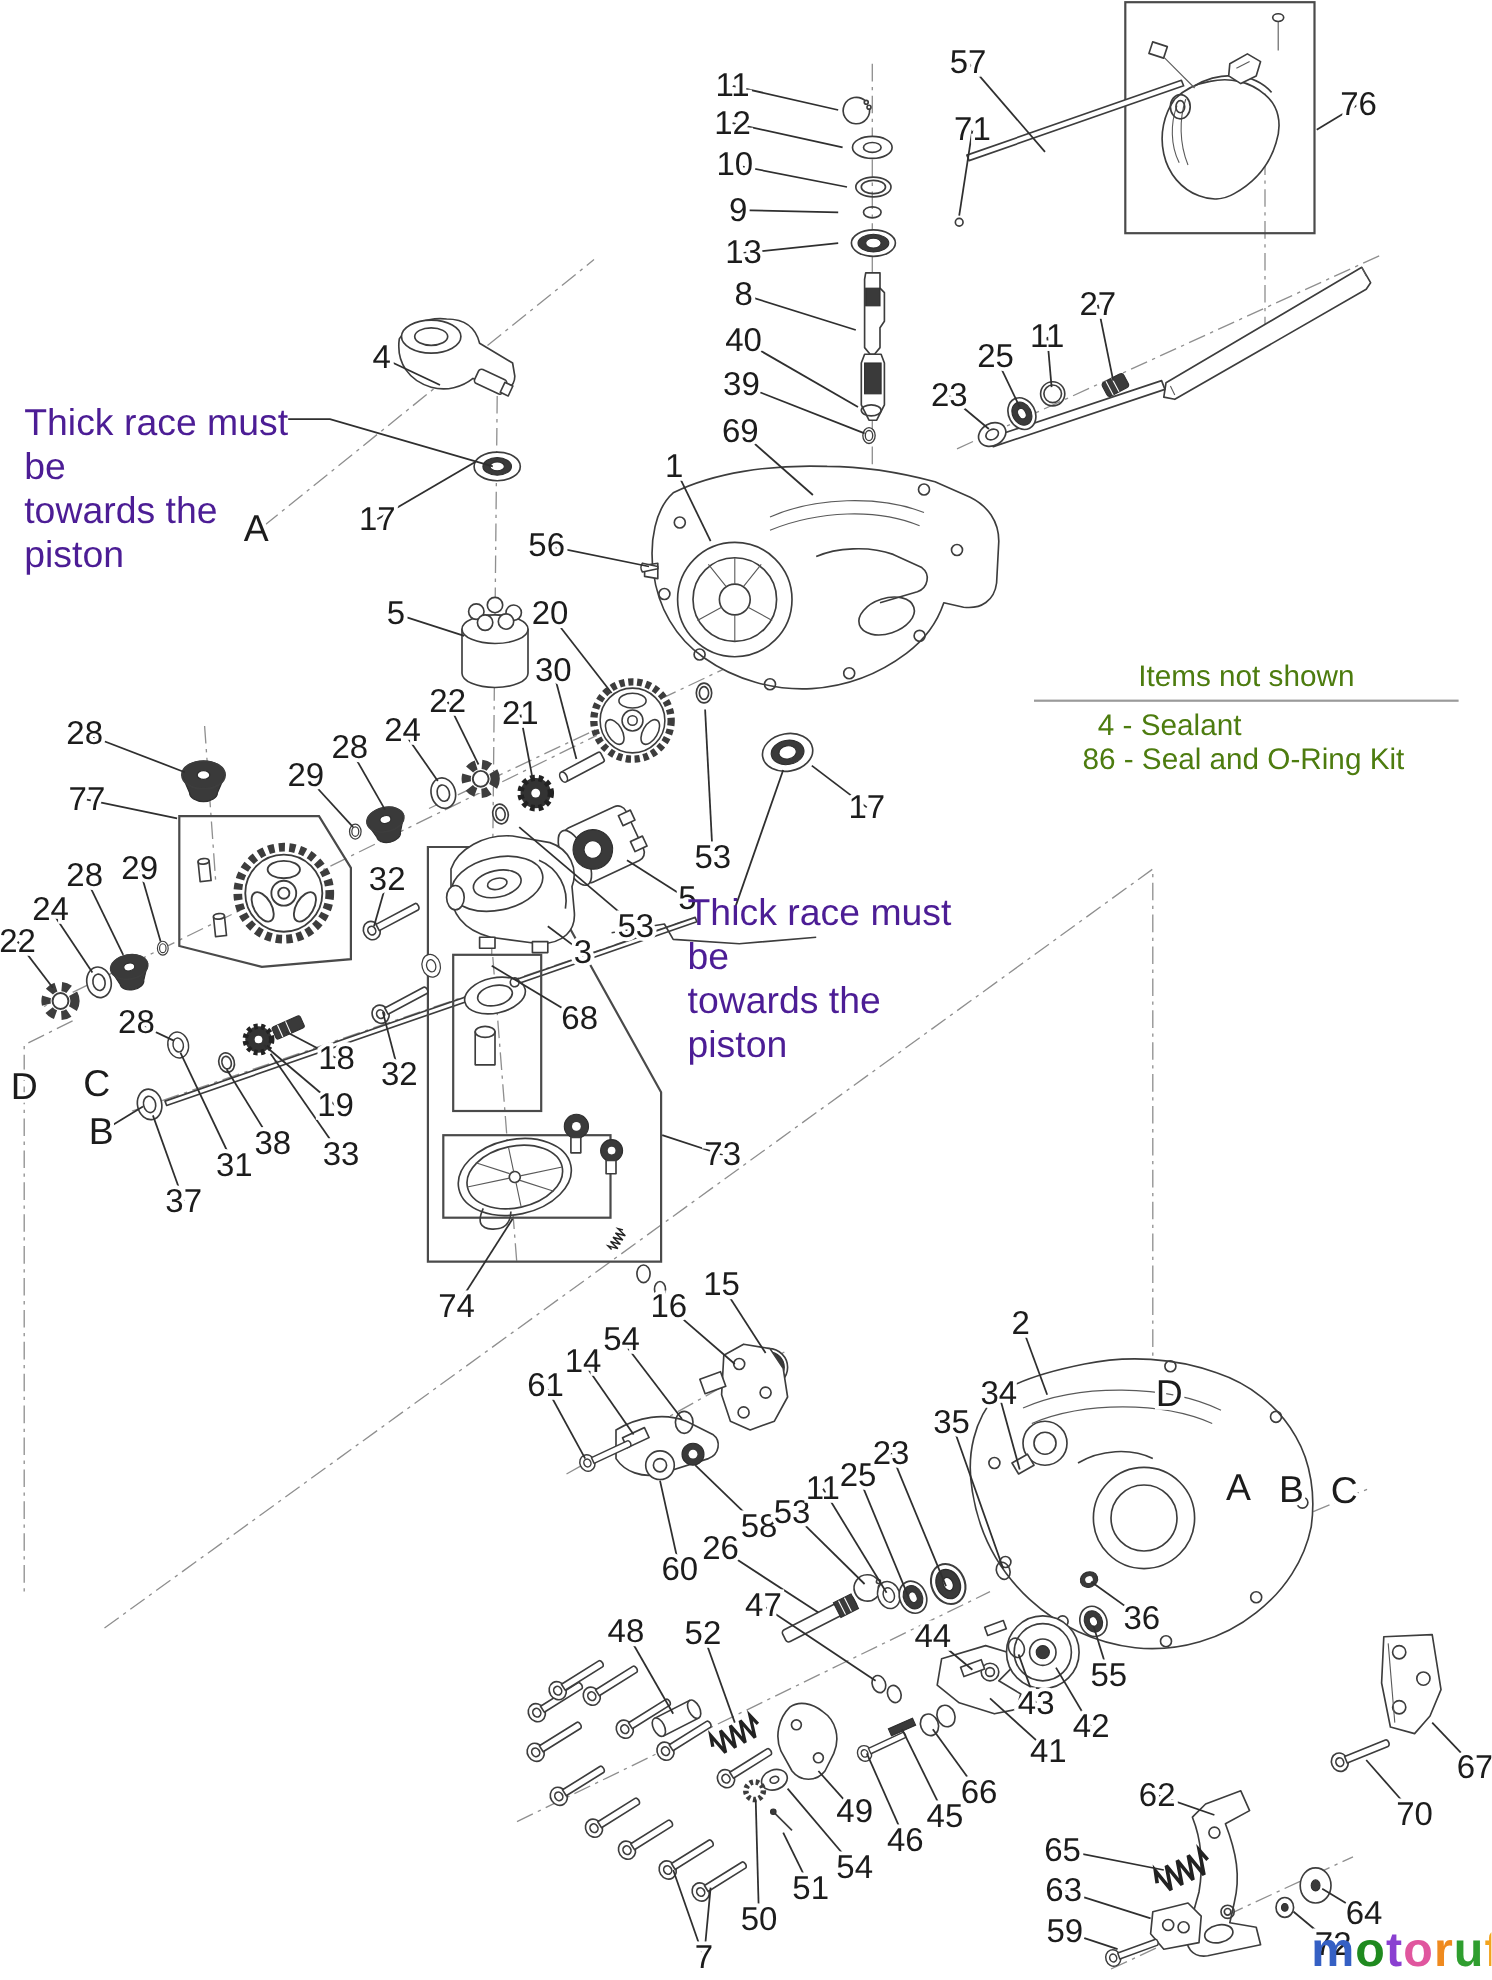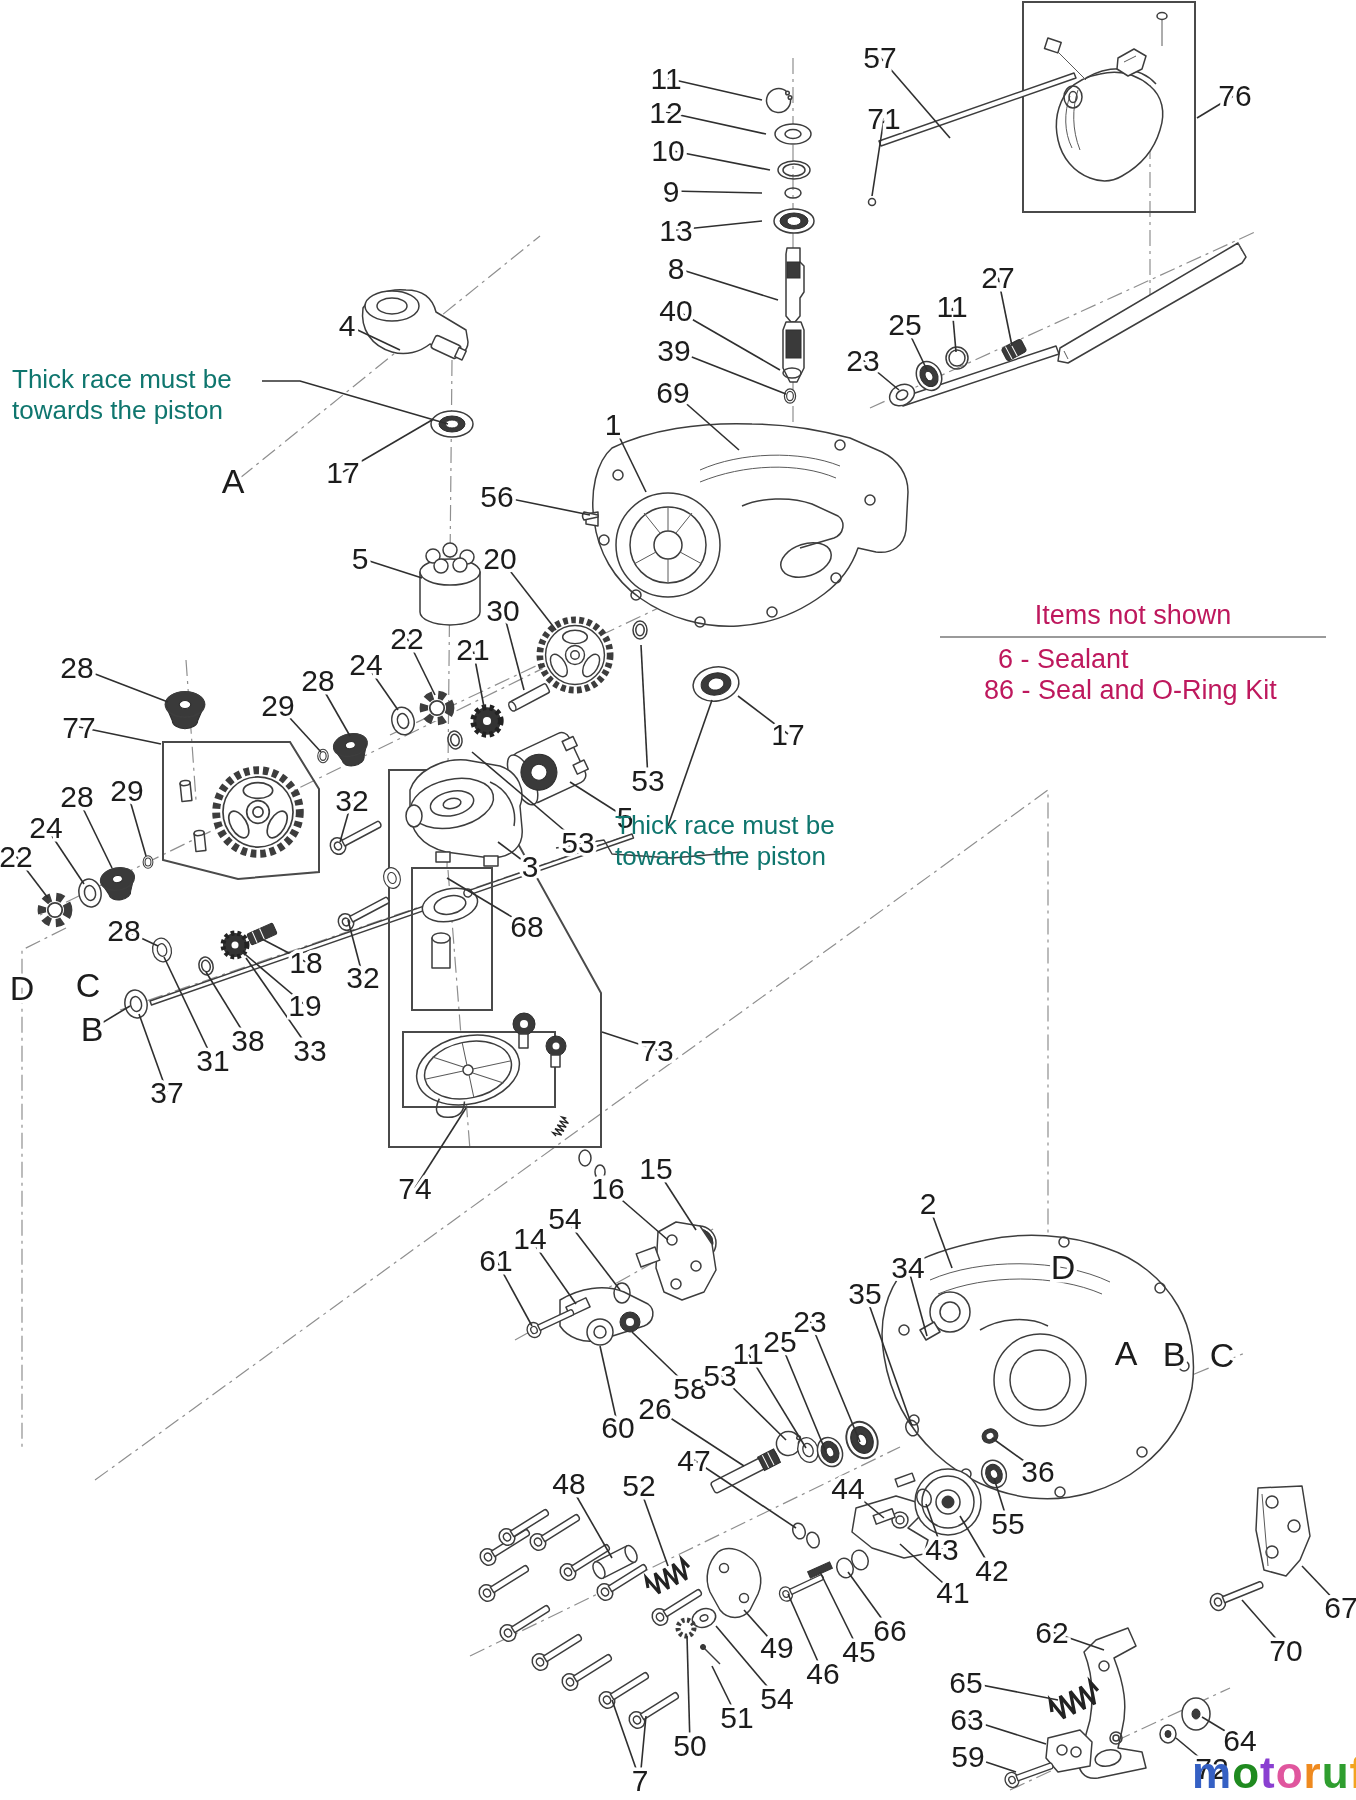--- a/index.html
+++ b/index.html
@@ -10,22 +10,22 @@
   .nf{fill:none;stroke:#3d3d3d;stroke-width:1.5;stroke-linejoin:round;}
   .thin{fill:none;stroke:#5a5a5a;stroke-width:1;}
   .dk{fill:#3a3a3a;stroke:#2e2e2e;stroke-width:1;}
   .dd{fill:none;stroke:#8f8f8f;stroke-width:1.2;stroke-dasharray:16 5 3 5;}
   .bx{fill:none;stroke:#4a4a4a;stroke-width:2;}
   .spr{fill:none;stroke:#222;stroke-width:3;}
   .leader{stroke:#2f2f2f;stroke-width:1.6;}
   .callout{font-size:30px;fill:#1c1c1c;stroke:#fff;stroke-width:7;paint-order:stroke;
            text-anchor:middle;dominant-baseline:central;font-family:"Liberation Sans",sans-serif;}
   .letter{font-size:34px;}
-  .note{position:absolute;font-size:26px;line-height:1.18;color:#0f766e;white-space:pre-line;}
-  #items-block{position:absolute;left:940px;top:600px;width:386px;color:#be185d;}
+  .note{position:absolute;font-size:34px;line-height:1.18;color:#4c1d95;white-space:pre-line;margin-left:10px;}
+  #items-block{position:absolute;left:940px;top:600px;width:386px;color:#4d7c0f;}
   #items-title{font-size:27px;text-align:center;}
   #items-rule{border-top:2px solid #9a9a9a;margin:5px 0 6px 0;}
   .items-entry{font-size:27px;padding-left:44px;}
   .items-entry:first-child{padding-left:58px;}
   #logo{position:absolute;left:1192px;top:1748px;font-weight:bold;font-size:44px;
         letter-spacing:1px;white-space:nowrap;}
 </style>
 </head>
 <body>
 
@@ -667,21 +667,21 @@
 <div class="note" style="left:12px;top:364px;width:270px;">Thick race must be
 towards the piston</div>
 
 <div class="note" style="left:615px;top:810px;width:270px;">Thick race must be
 towards the piston</div>
 
 <div id="items-block">
   <div id="items-title">Items not shown</div>
   <div id="items-rule"></div>
   <div id="items-list">
-        <div class="items-entry">6 - Sealant</div>
+        <div class="items-entry">4 - Sealant</div>
         <div class="items-entry">86 - Seal and O-Ring Kit</div>
       </div>
 </div>
 
 <div id="logo">
   <span id="logo-word"><span style="color: rgb(53, 96, 196);">m</span><span style="color: rgb(31, 138, 31);">o</span><span style="color: rgb(138, 63, 209);">t</span><span style="color: rgb(224, 86, 158);">o</span><span style="color: rgb(239, 138, 31);">r</span><span style="color: rgb(47, 158, 47);">u</span><span style="color: rgb(242, 164, 31);">f</span></span>
 </div>
 
 </div>
 

